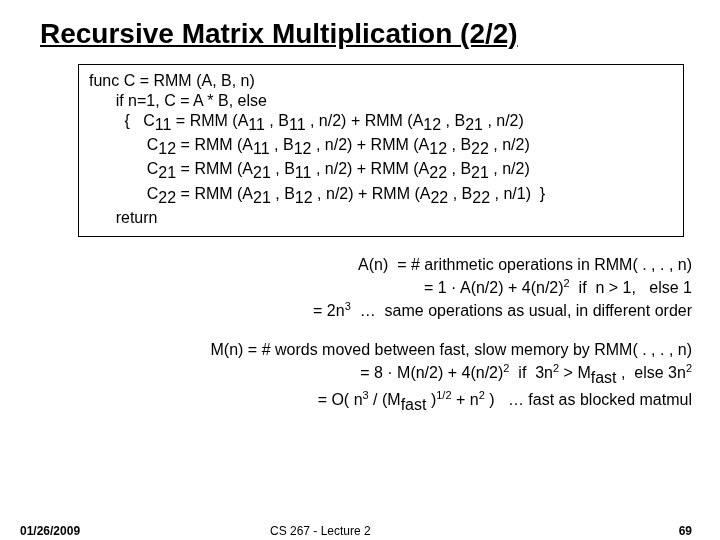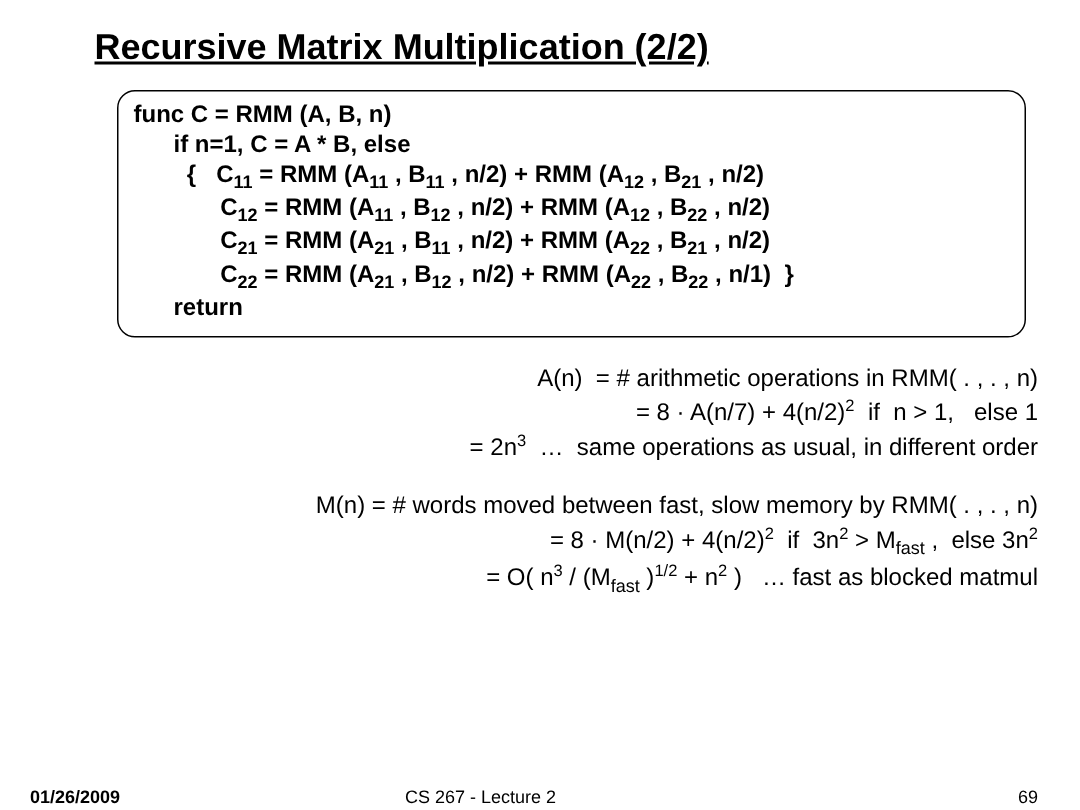--- a/index.html
+++ b/index.html
@@ -9,74 +9,74 @@
     height: 540px;
     font-family: Arial, Helvetica, sans-serif;
     background: #fff;
     color: #000;
     position: relative;
   }
   .slide {
     padding: 18px 28px 0 28px;
   }
   .title {
-    font-size: 24px;
+    font-size: 28px;
     font-weight: bold;
     text-decoration: underline;
-    margin: 0 0 14px 35px;
+    margin: 0 0 14px 12px;
   }
   .codebox {
     border: 1.5px solid #000;
     margin: 0 8px 0 50px;
     padding: 6px 10px 8px 10px;
     font-family: Arial, Helvetica, sans-serif;
     font-size: 16px;
     line-height: 1.25;
   }
   .codebox .ln { white-space: pre; }
-  .sub { font-size: 12px; vertical-align: sub; }
+  .sub { font-size: 16px; vertical-align: sub; }
   .sup { font-size: 11px; vertical-align: super; }
   .para {
     font-size: 16px;
     line-height: 1.3;
     margin: 18px 0 0 56px;
     text-align: right;
   }
   .para .ln { white-space: pre; }
   .footer {
     position: absolute;
     bottom: 16px;
     left: 0;
     width: 720px;
     font-size: 12px;
   }
   .footer .date { position: absolute; left: 20px; font-weight: bold; }
   .footer .course { position: absolute; left: 270px; }
-  .footer .pagenum { position: absolute; right: 28px; }
-  .b { font-weight: bold; border-radius: 12px; }
+  .footer .pagenum { position: absolute; right: 28px; font-weight: bold; }
+  .b { font-weight: normal; }
 </style>
 </head>
 <body>
 
 <div class="slide">
   <div class="title">Recursive Matrix Multiplication (2/2)</div>
 
   <div class="codebox b">
     <div class="ln">func C = RMM (A, B, n)</div>
     <div class="ln">      if n=1, C = A * B, else</div>
     <div class="ln"><span>        {   C</span><span class="sub">11</span><span> = RMM (A</span><span class="sub">11</span><span> , B</span><span class="sub">11</span><span> , n/2) + RMM (A</span><span class="sub">12</span><span> , B</span><span class="sub">21</span><span> , n/2)</span></div>
     <div class="ln"><span>             C</span><span class="sub">12</span><span> = RMM (A</span><span class="sub">11</span><span> , B</span><span class="sub">12</span><span> , n/2) + RMM (A</span><span class="sub">12</span><span> , B</span><span class="sub">22</span><span> , n/2)</span></div>
     <div class="ln"><span>             C</span><span class="sub">21</span><span> = RMM (A</span><span class="sub">21</span><span> , B</span><span class="sub">11</span><span> , n/2) + RMM (A</span><span class="sub">22</span><span> , B</span><span class="sub">21</span><span> , n/2)</span></div>
     <div class="ln"><span>             C</span><span class="sub">22</span><span> = RMM (A</span><span class="sub">21</span><span> , B</span><span class="sub">12</span><span> , n/2) + RMM (A</span><span class="sub">22</span><span> , B</span><span class="sub">22</span><span> , n/1)  }</span></div>
     <div class="ln">      return</div>
   </div>
 
   <div class="para">
     <div class="ln">A(n)  = # arithmetic operations in RMM( . , . , n)</div>
-    <div class="ln"><span>         = 8 · A(n/7) + 4(n/2)</span><span class="sup">2</span><span>  if  n &gt; 1,   else 1</span></div>
+    <div class="ln"><span>         = 1 · A(n/2) + 4(n/2)</span><span class="sup">2</span><span>  if  n &gt; 1,   else 1</span></div>
     <div class="ln"><span>         = 2n</span><span class="sup">3</span><span>  …  same operations as usual, in different order</span></div>
   </div>
 
   <div class="para">
     <div class="ln">M(n) = # words moved between fast, slow memory by RMM( . , . , n)</div>
     <div class="ln"><span>         = 8 · M(n/2) + 4(n/2)</span><span class="sup">2</span><span>  if  3n</span><span class="sup">2</span><span> &gt; M</span><span class="sub">fast</span><span> ,  else 3n</span><span class="sup">2</span></div>
     <div class="ln"><span>         = O( n</span><span class="sup">3</span><span> / (M</span><span class="sub">fast</span><span> )</span><span class="sup">1/2</span><span> + n</span><span class="sup">2</span><span> )   … fast as blocked matmul</span></div>
   </div>
 </div>
 

